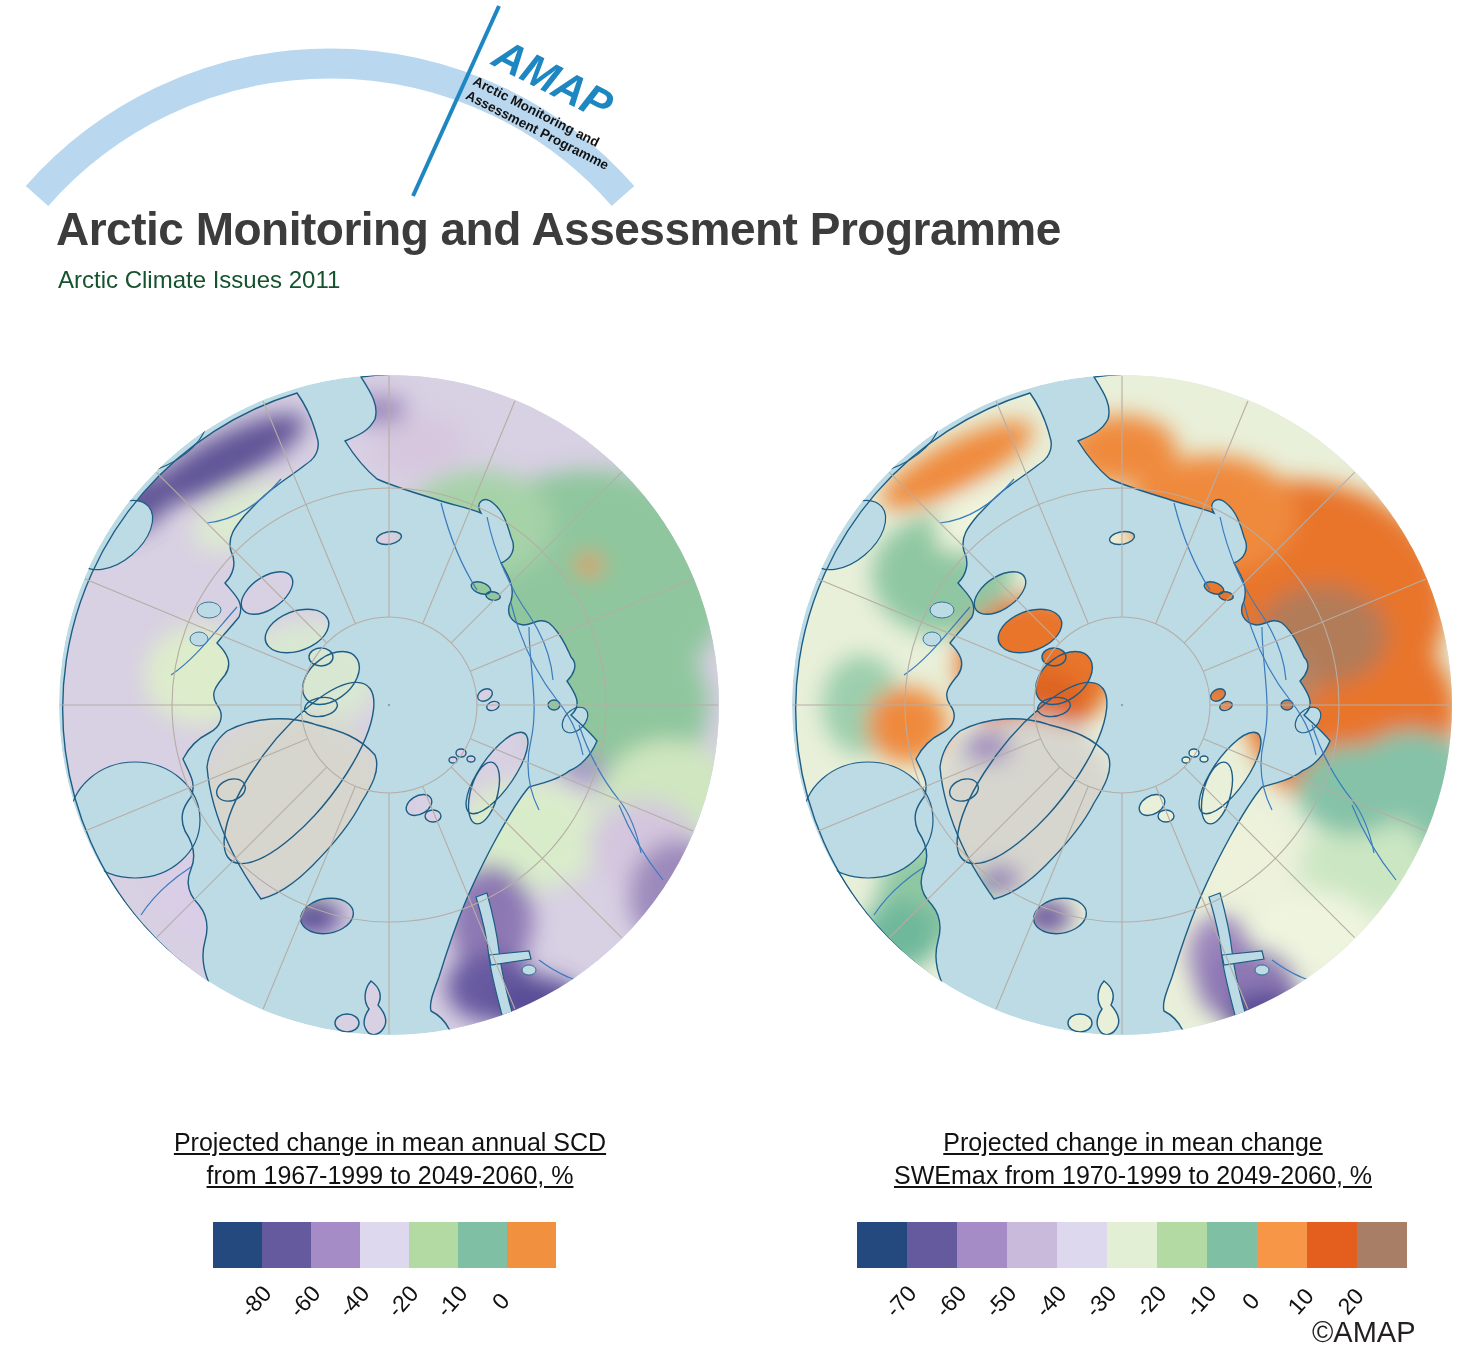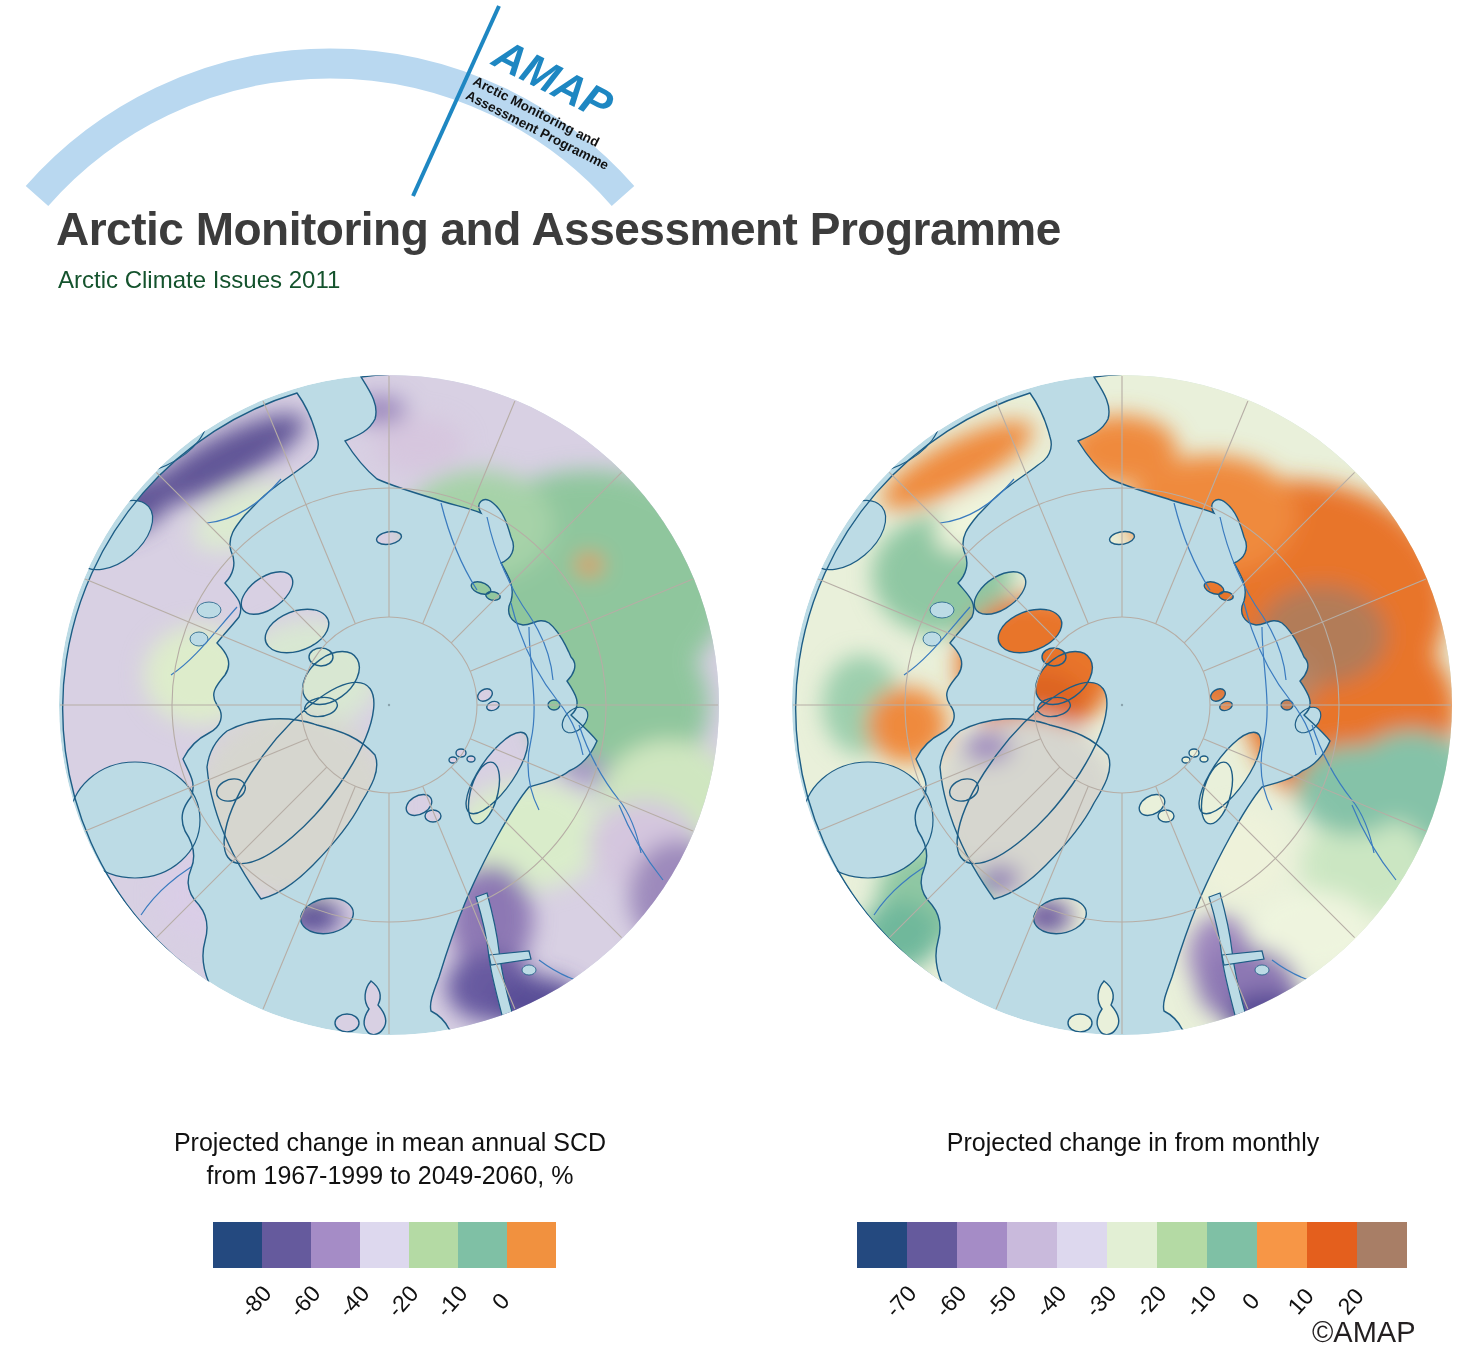--- a/index.html
+++ b/index.html
@@ -4,21 +4,21 @@
 <style>
   html,body{margin:0;padding:0;background:#ffffff;}
   #page{position:relative;width:1458px;height:1372px;background:#fff;overflow:hidden;
         font-family:"Liberation Sans", sans-serif;color:#1a1a1a;}
   .abs{position:absolute;}
   #page-title{left:56px;top:202px;font-size:46px;font-weight:700;color:#3c3c3c;letter-spacing:-0.5px;}
   #page-subtitle{left:58px;top:266px;font-size:24px;color:#14532d;}
   .map-svg{position:absolute;top:375px;width:660px;height:660px;}
   #map-left{left:59px;}
   #map-right{left:792px;}
-  .caption{position:absolute;top:1126px;width:520px;text-align:center;font-size:25px;line-height:1.32;color:#111;}
+  .caption{position:absolute;top:1126px;width:520px;text-align:center;font-size:25px;line-height:1.32;color:#111;text-decoration:underline;}
   #caption-left{left:130px;}
   #caption-right{left:873px;}
   .colorbar{position:absolute;top:1222px;height:46px;display:flex;}
   #colorbar-left{left:213px;width:343px;}
   #colorbar-right{left:857px;width:550px;}
   .colorbar .cell{flex:1 1 auto;height:100%;}
   .ticks{position:absolute;top:1276px;height:60px;}
   #ticks-left{left:213px;width:343px;}
   #ticks-right{left:857px;width:550px;}
   .ticks span{position:absolute;top:12px;width:52px;text-align:center;font-size:23px;color:#111;
@@ -255,21 +255,22 @@
           <circle cx="330" cy="330" r="1.2" fill="#8aa3ad"></circle>
         </g>
     </g>
   </svg>
 
   <div class="caption" id="caption-left">
     <div>Projected change in mean annual SCD</div>
     <div>from 1967-1999 to 2049-2060, %</div>
   </div>
   <div class="caption" id="caption-right">
-    <div>Projected change in from monthly</div>
+    <div>Projected change in mean change</div>
+    <div>SWEmax from 1970-1999 to 2049-2060, %</div>
   </div>
 
   <div class="colorbar" id="colorbar-left">
       <div class="cell" style="background: rgb(36, 73, 127);"></div>
       <div class="cell" style="background: rgb(101, 90, 157);"></div>
       <div class="cell" style="background: rgb(165, 140, 198);"></div>
       <div class="cell" style="background: rgb(221, 216, 238);"></div>
       <div class="cell" style="background: rgb(180, 218, 164);"></div>
       <div class="cell" style="background: rgb(127, 192, 165);"></div>
       <div class="cell" style="background: rgb(241, 145, 63);"></div>

